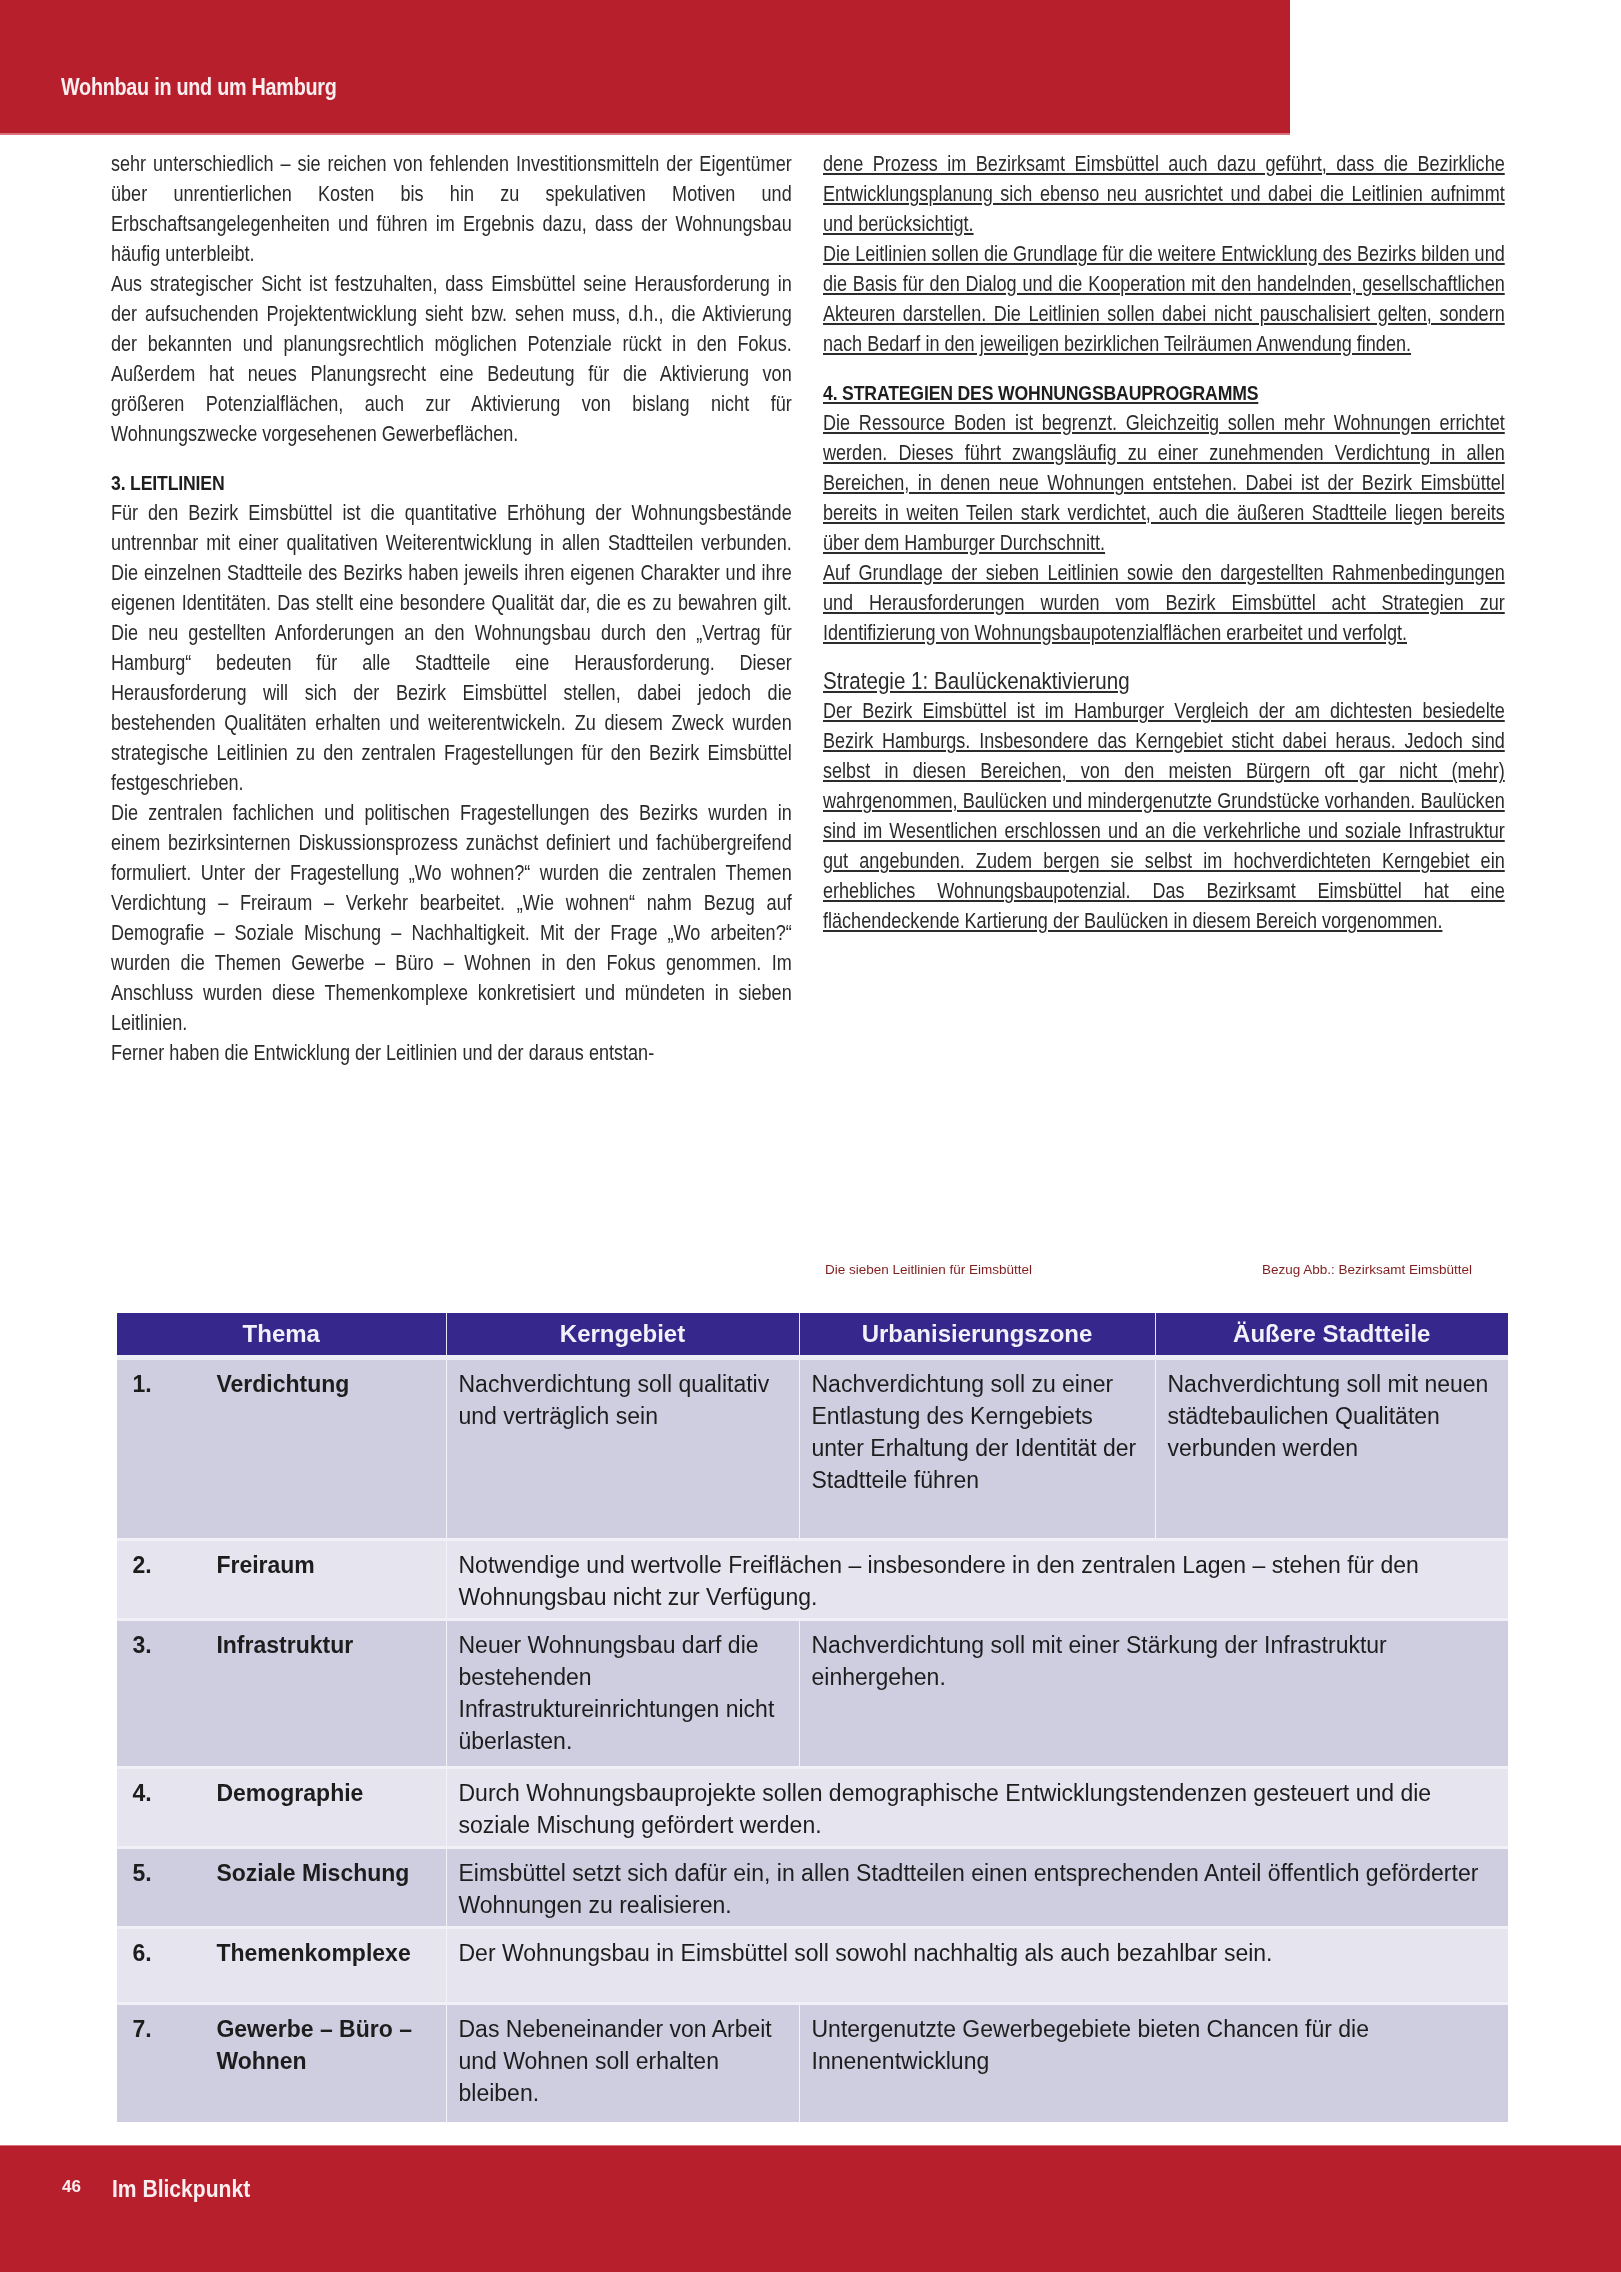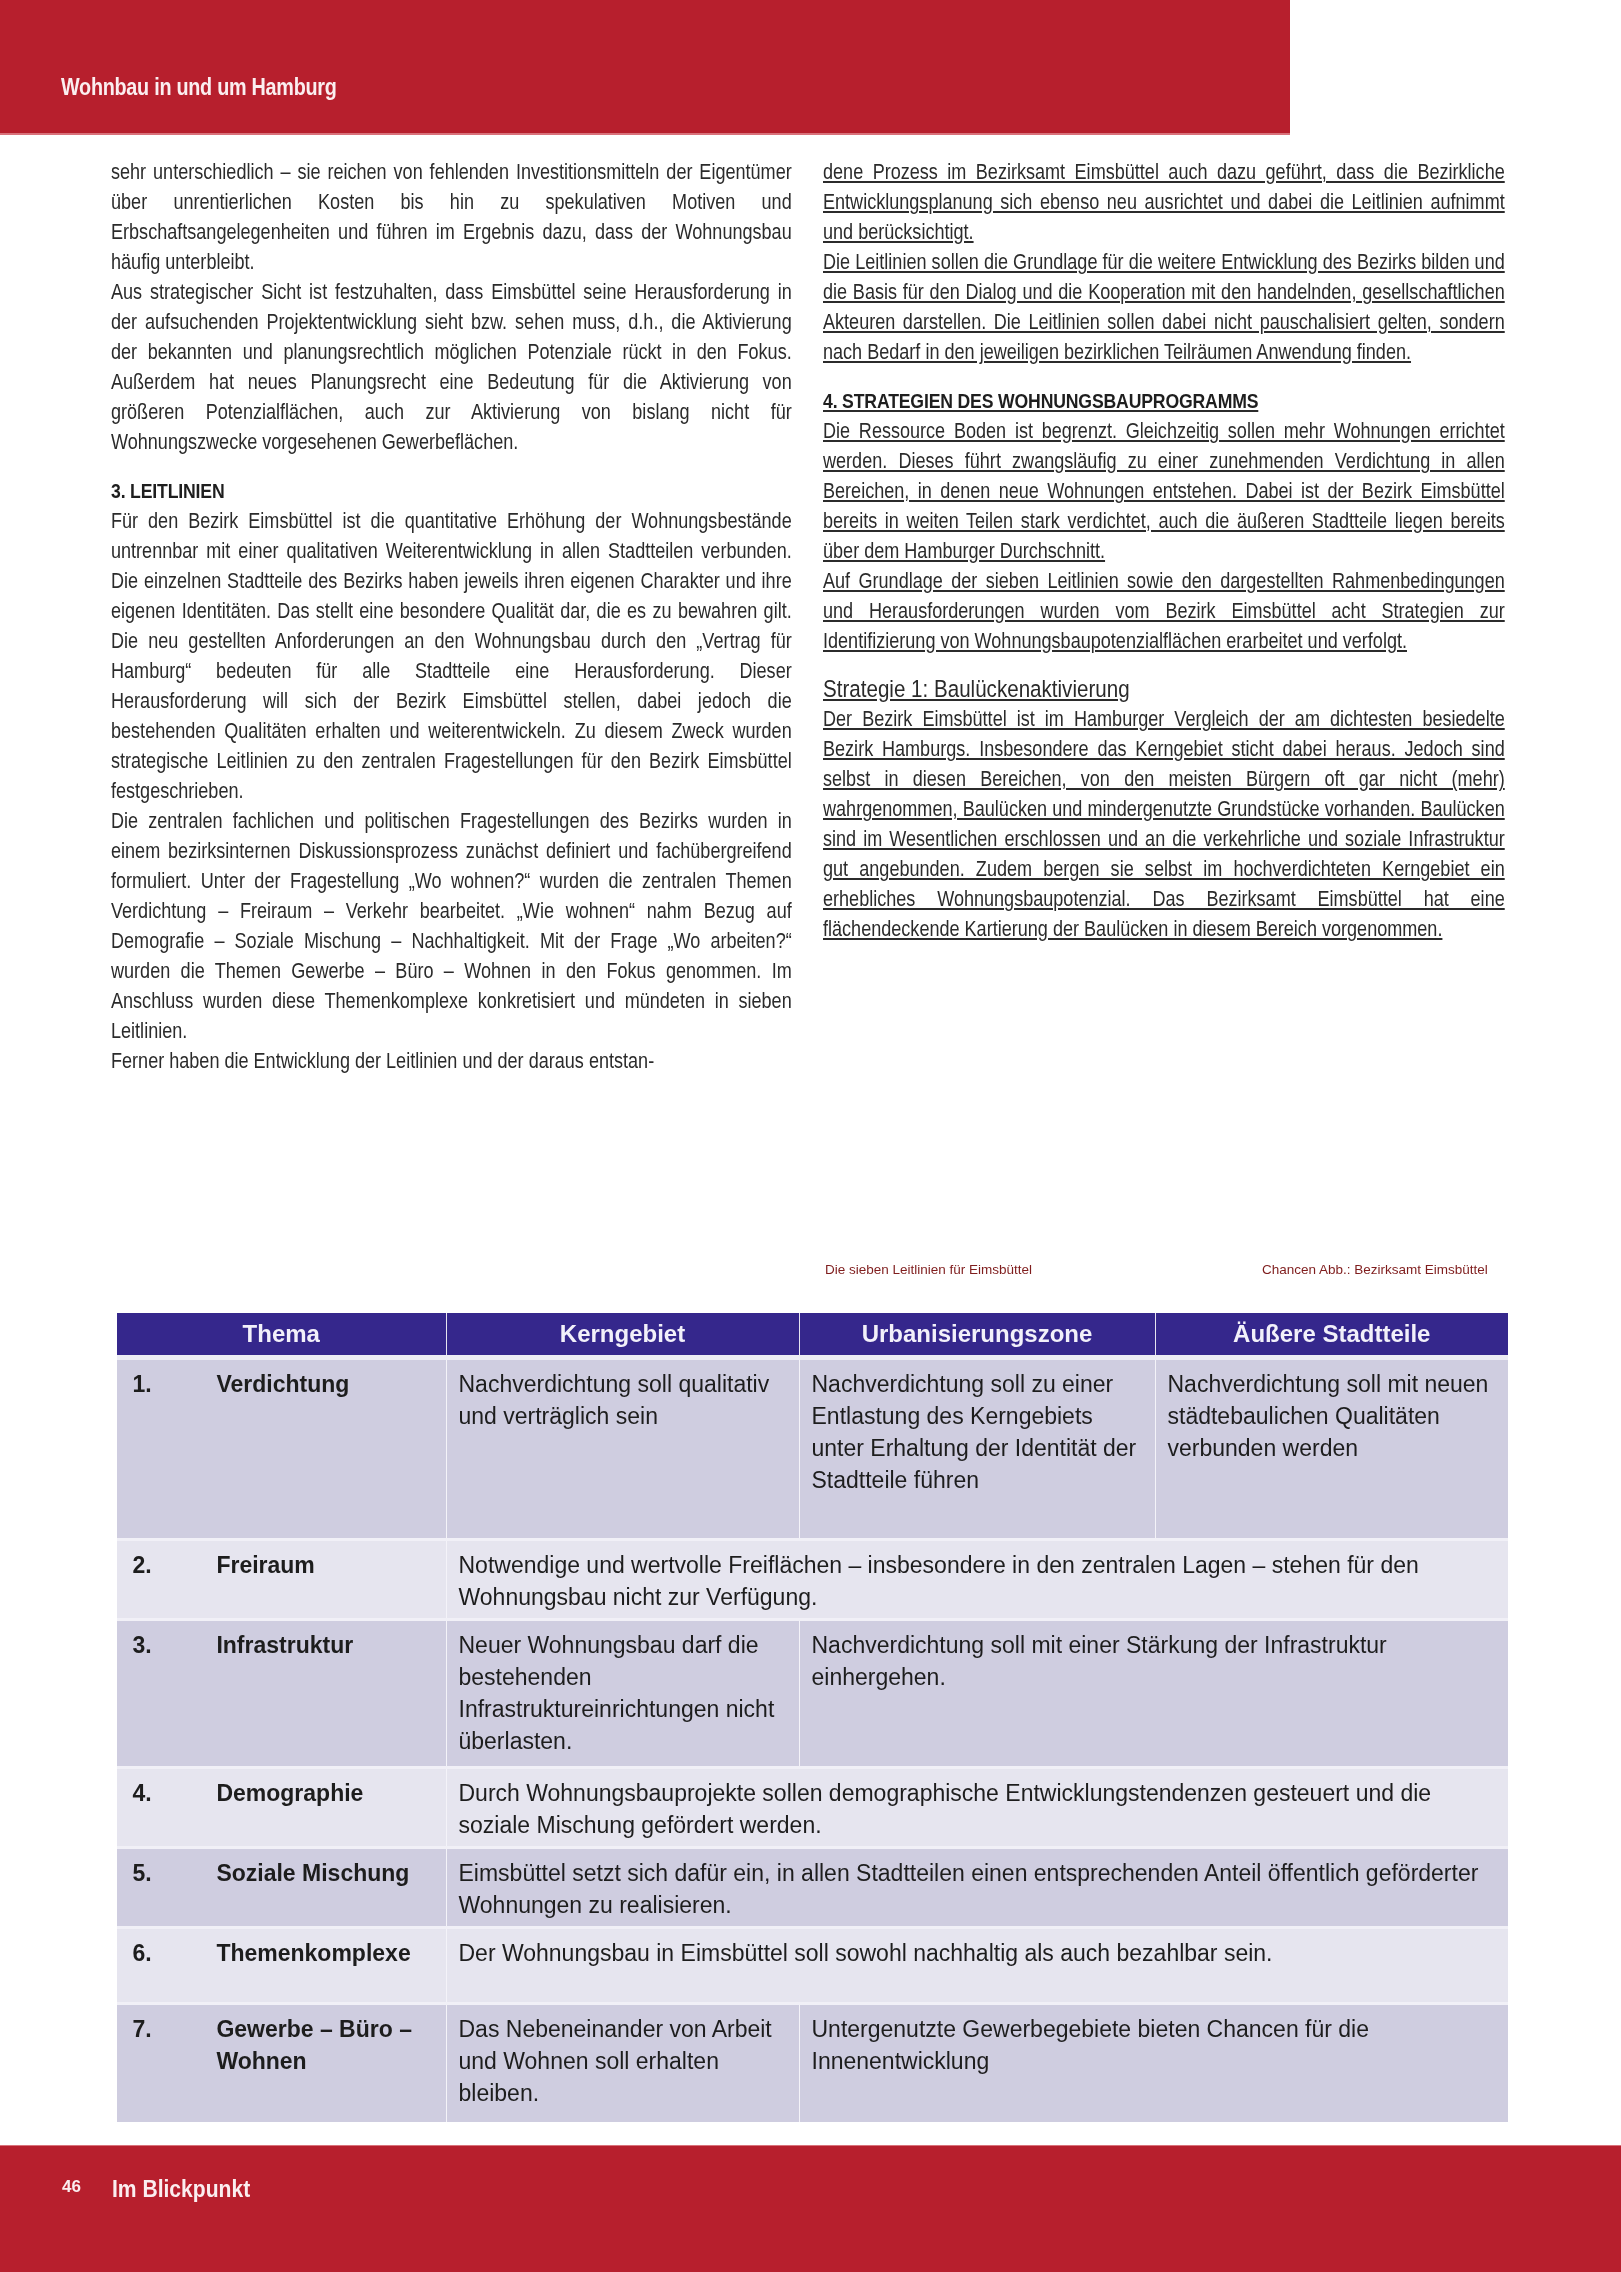--- a/index.html
+++ b/index.html
@@ -26,21 +26,21 @@
     position: absolute; left: 62px; top: 31px; color: #fbeef0;
     font-size: 17px; font-weight: bold;
   }
   .band-bottom .section {
     position: absolute; left: 112px; top: 29px; color: #fbeef0;
     font-size: 24.5px; font-weight: bold;
     transform: scaleX(0.86); transform-origin: left top;
   }
   .col {
     position: absolute; top: 149px;
-    font-size: 21.5px; line-height: 30px; color: #2b2b2b; margin-top: 8px;
+    font-size: 21.5px; line-height: 30px; color: #2b2b2b;
   }
   .col.left { left: 111px; width: 681px; }
   .col.right { left: 823px; width: 682px; text-decoration: underline; }
   .col p { margin: 0; text-align: justify; }
   .narrow { transform: scaleX(0.84); transform-origin: left top; width: 119%; }
   .col h2 {
     margin: 0; font-size: 21px; font-weight: bold; color: #1e1e1e;
     letter-spacing: -0.2px; line-height: 30px;
   }
   .col h3 {
@@ -107,21 +107,21 @@
     <h2>4. STRATEGIEN DES WOHNUNGSBAUPROGRAMMS</h2>
     <p>Die Ressource Boden ist begrenzt. Gleichzeitig sollen mehr Wohnungen errichtet werden. Dieses führt zwangsläufig zu einer zunehmenden Verdichtung in allen Bereichen, in denen neue Wohnungen entstehen. Dabei ist der Bezirk Eimsbüttel bereits in weiten Teilen stark verdichtet, auch die äußeren Stadtteile liegen bereits über dem Hamburger Durchschnitt.</p>
     <p>Auf Grundlage der sieben Leitlinien sowie den dargestellten Rahmenbedingungen und Herausforderungen wurden vom Bezirk Eimsbüttel acht Strategien zur Identifizierung von Wohnungsbaupotenzialflächen erarbeitet und verfolgt.</p>
     <div class="gap-m"></div>
     <h3>Strategie 1: Baulückenaktivierung</h3>
     <p>Der Bezirk Eimsbüttel ist im Hamburger Vergleich der am dichtesten besiedelte Bezirk Hamburgs. Insbesondere das Kerngebiet sticht dabei heraus. Jedoch sind selbst in diesen Bereichen, von den meisten Bürgern oft gar nicht (mehr) wahrgenommen, Baulücken und mindergenutzte Grundstücke vorhanden. Baulücken sind im Wesentlichen erschlossen und an die verkehrliche und soziale Infrastruktur gut angebunden. Zudem bergen sie selbst im hochverdichteten Kerngebiet ein erhebliches Wohnungsbaupotenzial. Das Bezirksamt Eimsbüttel hat eine flächendeckende Kartierung der Baulücken in diesem Bereich vorgenommen.</p>
   </div>
 </div>
 
 <div class="caption left">Die sieben Leitlinien für Eimsbüttel</div>
-<div class="caption right">Chancen Abb.: Bezirksamt Eimsbüttel</div>
+<div class="caption right">Bezug Abb.: Bezirksamt Eimsbüttel</div>
 
 <table class="leit">
   <colgroup>
       <col class="c1">
       <col class="c2">
       <col class="c3">
       <col class="c4">
     </colgroup>
   <thead>
     <tr>

